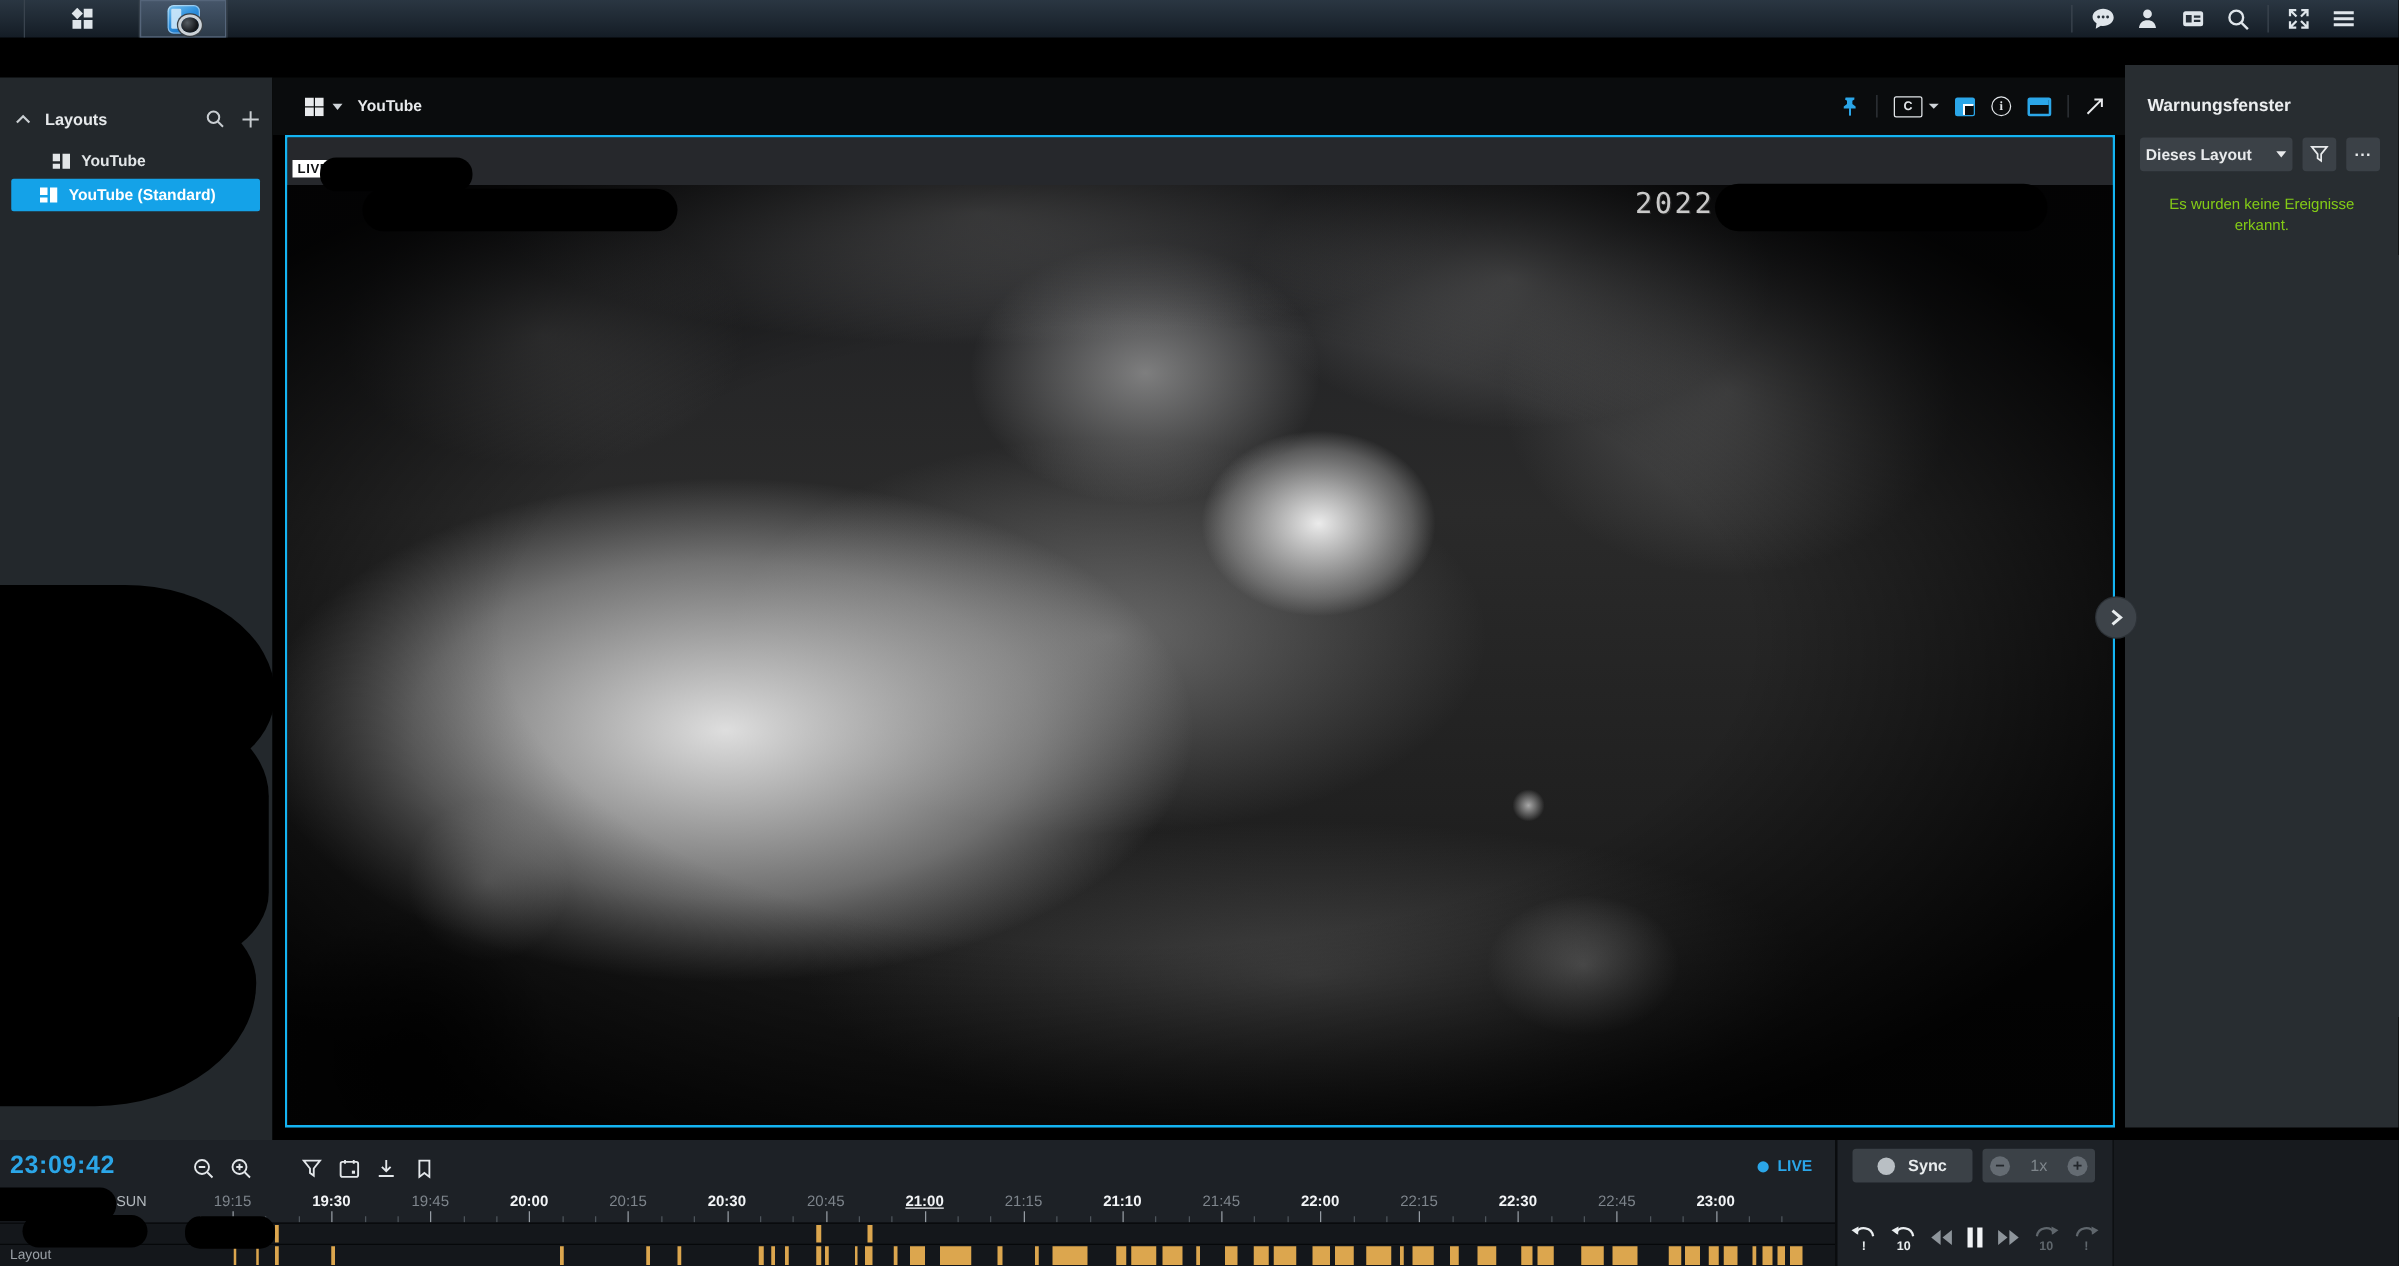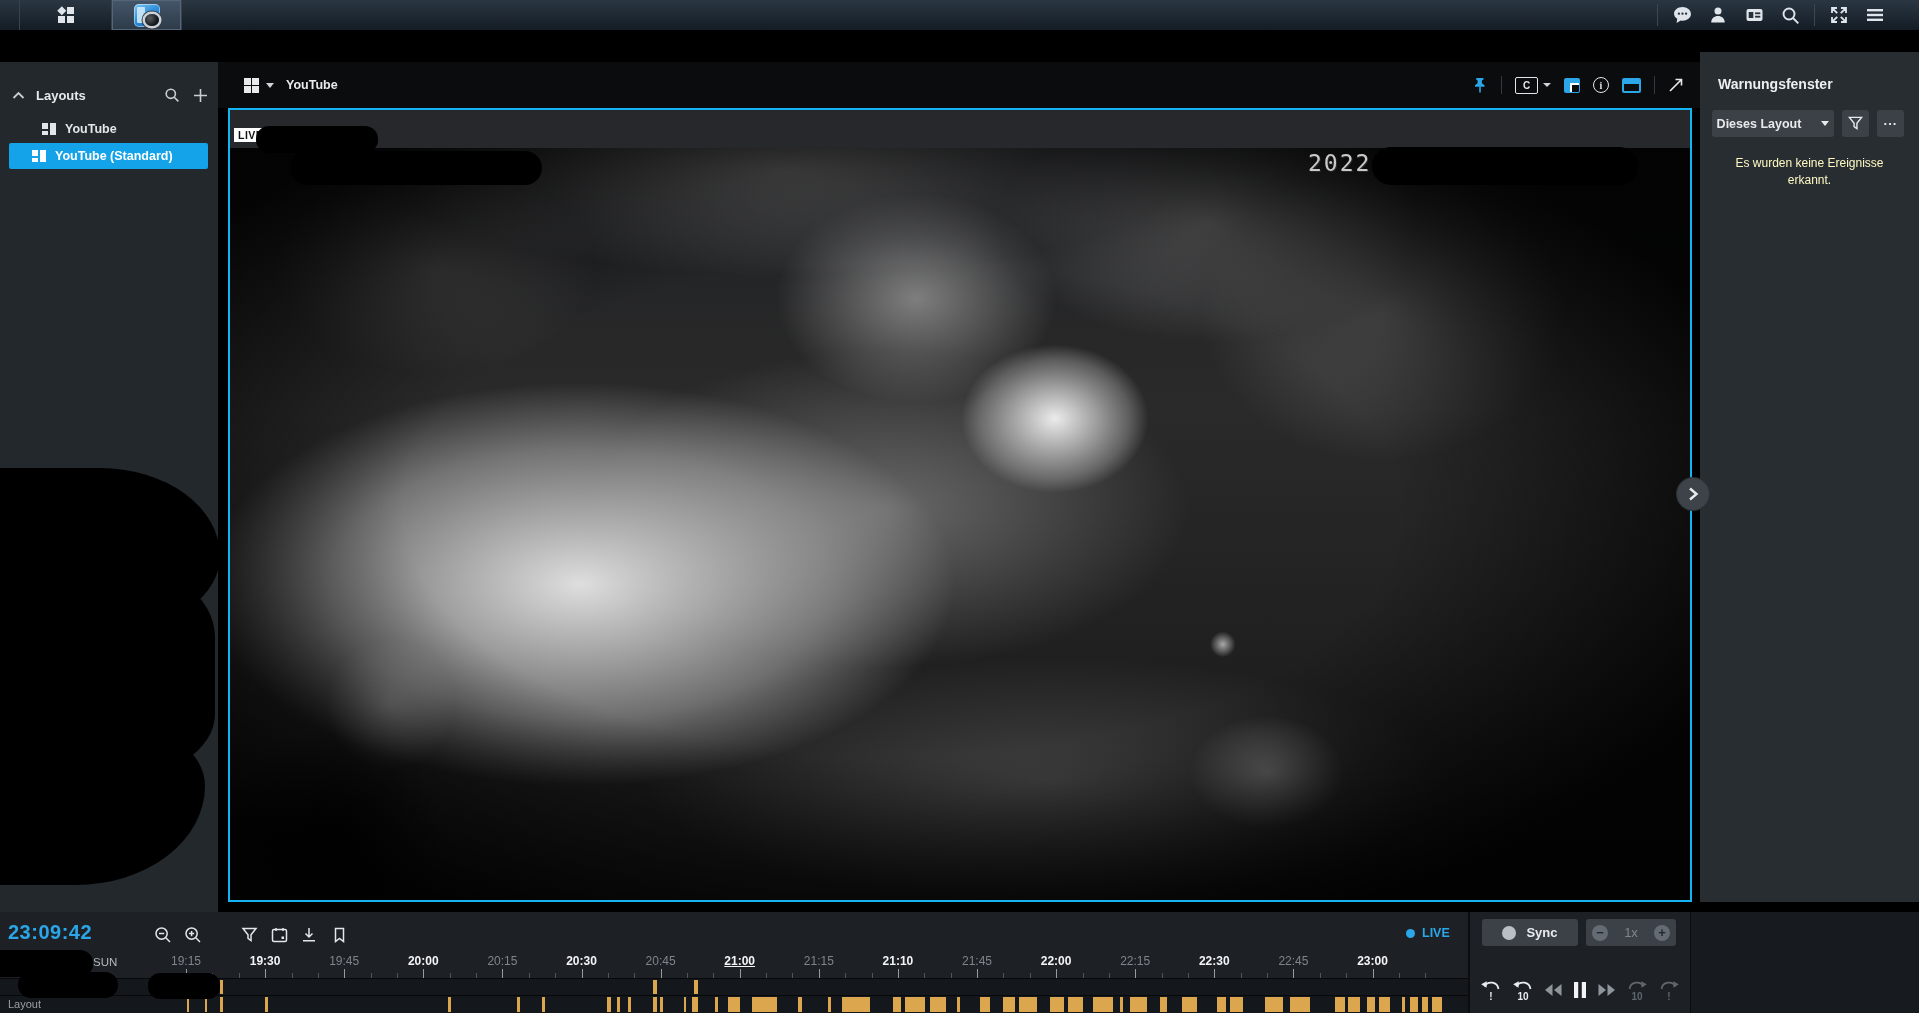--- a/index.html
+++ b/index.html
@@ -105,21 +105,21 @@
 
   
   .right-panel { position:absolute; left:1700px; top:52px; width:219px; height:850px; background:#282d31; }
   .rp-title { position:absolute; left:18px; top:24px; font-size:14px; font-weight:bold; color:#eceef0; }
   .rp-btn { position:absolute; top:58px; height:27px; background:#3b4147; border-radius:3px;
             display:flex; align-items:center; justify-content:center; cursor:pointer; color:#e8eaec; }
   .rp-drop { left:12px; width:122px; font-size:12.5px; font-weight:bold; gap:20px; }
   .rp-funnel { left:142px; width:27px; }
   .rp-more { left:177px; width:27px; font-size:13px; font-weight:bold; letter-spacing:1px; padding-bottom:6px; }
   .rp-msg { position:absolute; left:0; top:103px; width:219px; padding:0 16px; text-align:center;
-            font-size:12px; line-height:1.45; color:#fef9c3; }
+            font-size:12px; line-height:1.45; color:#84cc16; }
 
   
   .bottombar { position:absolute; left:0; top:912px; width:1919px; height:101px; background:#1d2126; }
   .cur-time { position:absolute; left:8px; top:9px; font-size:20px; font-weight:bold; color:var(--accent); letter-spacing:.5px; }
   .tl-tools { position:absolute; left:148px; top:13px; display:flex; align-items:center; }
   .tl-tools > div { width:30px; height:20px; display:flex; align-items:center; justify-content:center; cursor:pointer; }
   .tl-tools .gap { width:26px; cursor:default; }
   .live-ind { position:absolute; left:1406px; top:14px; display:flex; align-items:center; gap:7px; }
   .live-dot { width:9px; height:9px; border-radius:50%; background:var(--accent); }
   .live-txt { font-size:12.5px; font-weight:bold; color:var(--accent); }

